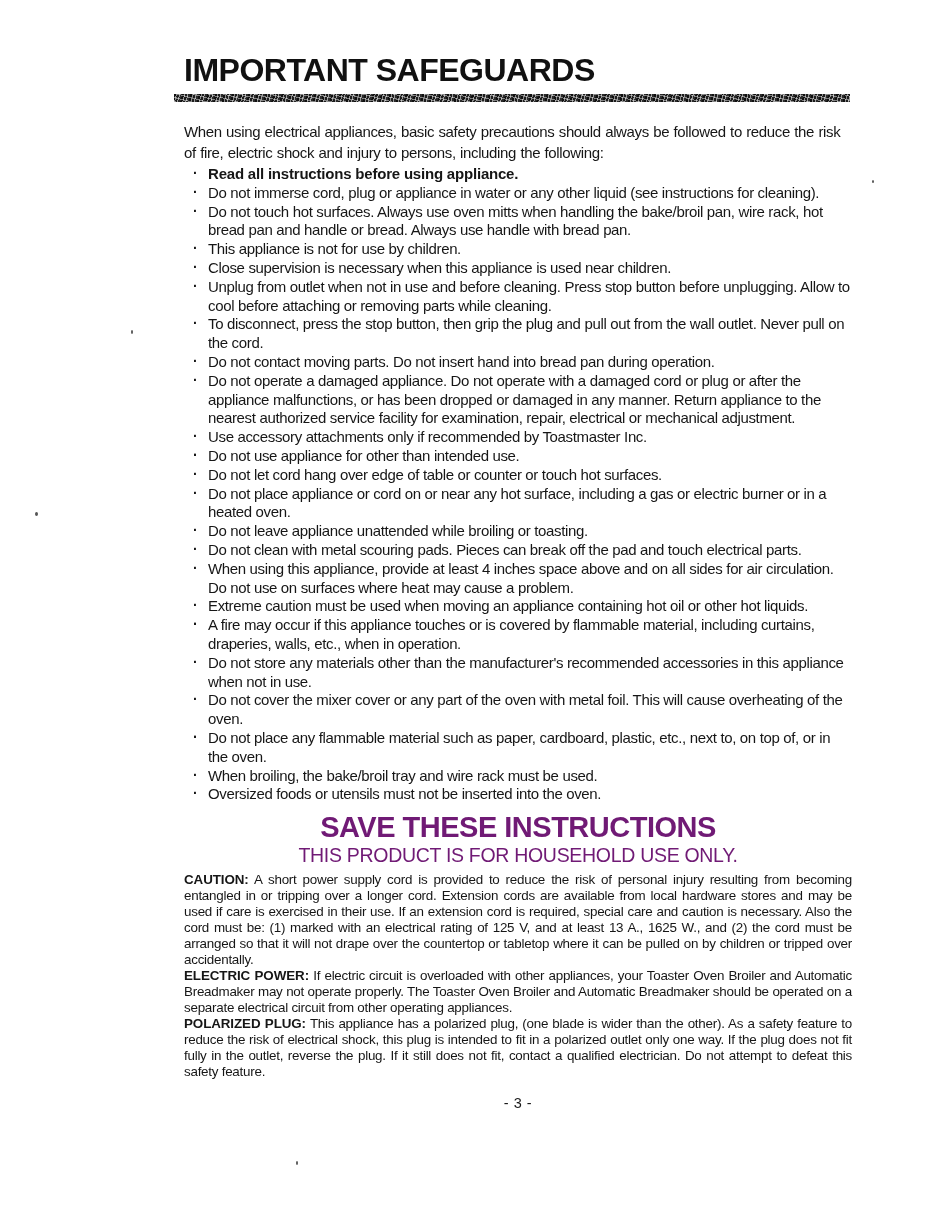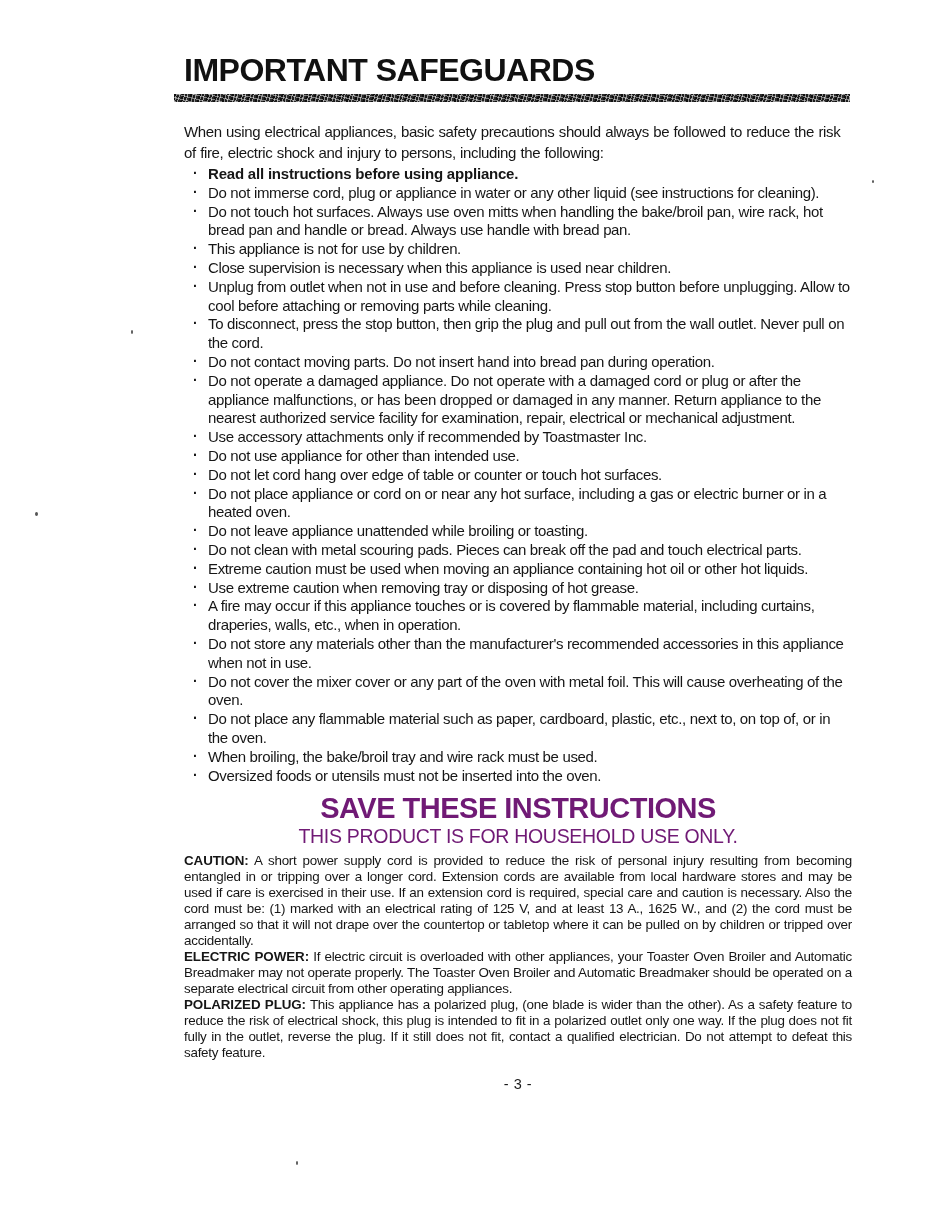--- a/index.html
+++ b/index.html
@@ -142,23 +142,23 @@
       <li><span class="marker">·</span><span>To disconnect, press the stop button, then grip the plug and pull out from the wall outlet. Never pull on the cord.</span></li>
       <li><span class="marker">·</span><span>Do not contact moving parts. Do not insert hand into bread pan during operation.</span></li>
       <li><span class="marker">·</span><span>Do not operate a damaged appliance. Do not operate with a damaged cord or plug or after the appliance malfunctions, or has been dropped or damaged in any manner. Return appliance to the nearest authorized service facility for examination, repair, electrical or mechanical adjustment.</span></li>
       <li><span class="marker">·</span><span>Use accessory attachments only if recommended by Toastmaster Inc.</span></li>
       <li><span class="marker">·</span></li>
       <li><span class="marker">·</span><span>Do not use appliance for other than intended use.</span></li>
       <li><span class="marker">·</span><span>Do not let cord hang over edge of table or counter or touch hot surfaces.</span></li>
       <li><span class="marker">·</span><span>Do not place appliance or cord on or near any hot surface, including a gas or electric burner or in a heated oven.</span></li>
       <li><span class="marker">·</span><span>Do not leave appliance unattended while broiling or toasting.</span></li>
       <li><span class="marker">·</span><span>Do not clean with metal scouring pads. Pieces can break off the pad and touch electrical parts.</span></li>
+      <li><span class="marker">·</span><span>When using this appliance, provide at least 4 inches space above and on all sides for air circulation. Do not use on surfaces where heat may cause a problem.</span></li>
+      <li><span class="marker">·</span><span>Extreme caution must be used when moving an appliance containing hot oil or other hot liquids.</span></li>
       <li><span class="marker">·</span></li>
-      <li><span class="marker">·</span><span>Extreme caution must be used when moving an appliance containing hot oil or other hot liquids.</span></li>
-      <li><span class="marker">·</span><span>Use extreme caution when removing tray or disposing of hot grease.</span></li>
       <li><span class="marker">·</span><span>A fire may occur if this appliance touches or is covered by flammable material, including curtains, draperies, walls, etc., when in operation.</span></li>
       <li><span class="marker">·</span><span>Do not store any materials other than the manufacturer's recommended accessories in this appliance when not in use.</span></li>
       <li><span class="marker">·</span><span>Do not cover the mixer cover or any part of the oven with metal foil. This will cause overheating of the oven.</span></li>
       <li><span class="marker">·</span></li>
       <li><span class="marker">·</span><span>Do not place any flammable material such as paper, cardboard, plastic, etc., next to, on top of, or in the oven.</span></li>
       <li><span class="marker">·</span><span>When broiling, the bake/broil tray and wire rack must be used.</span></li>
       <li><span class="marker">·</span><span>Oversized foods or utensils must not be inserted into the oven.</span></li>
     </ul>
 
     <h2 class="save-heading">SAVE THESE INSTRUCTIONS</h2>

